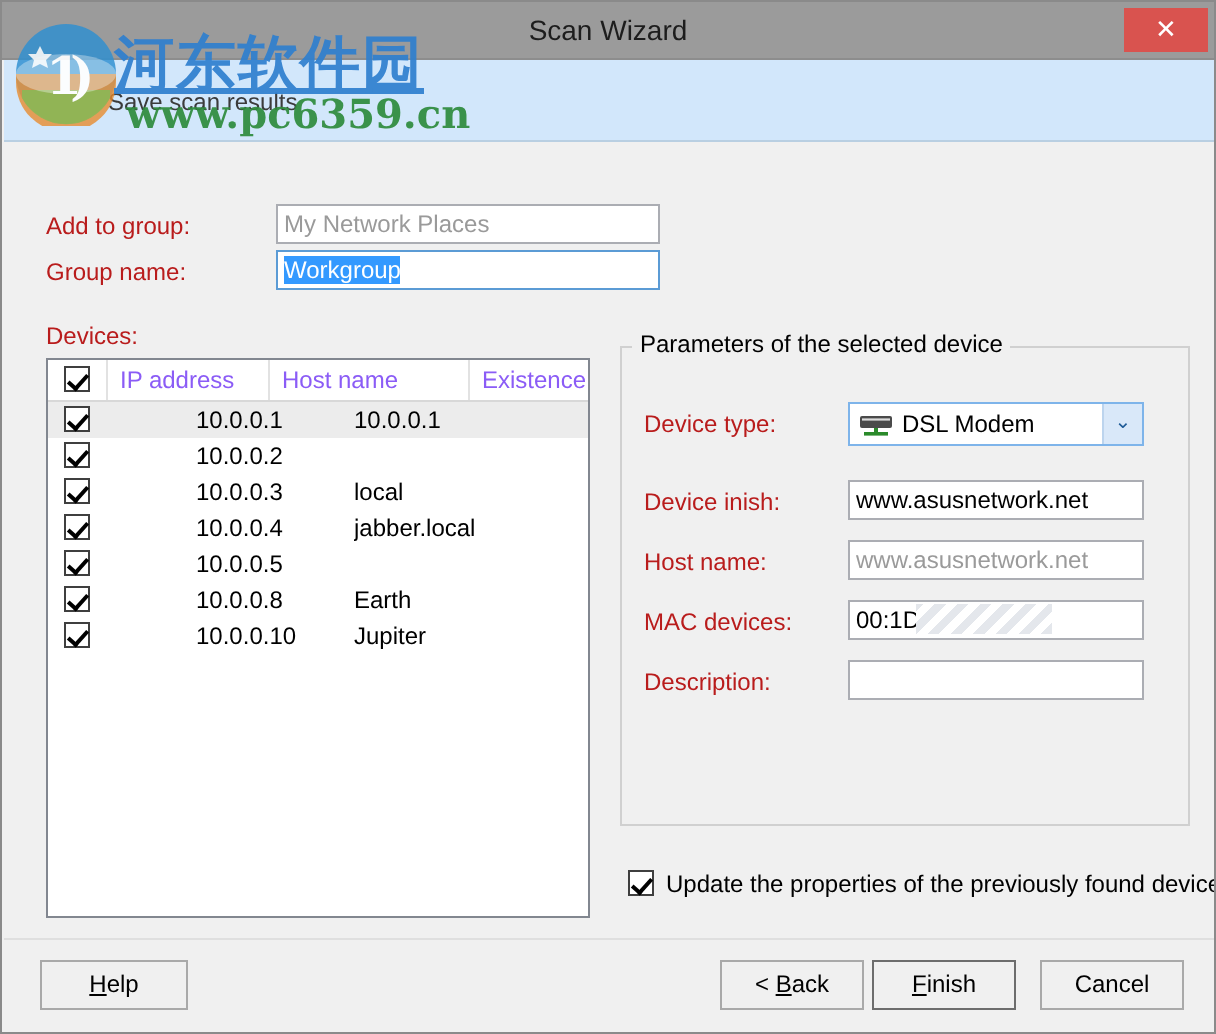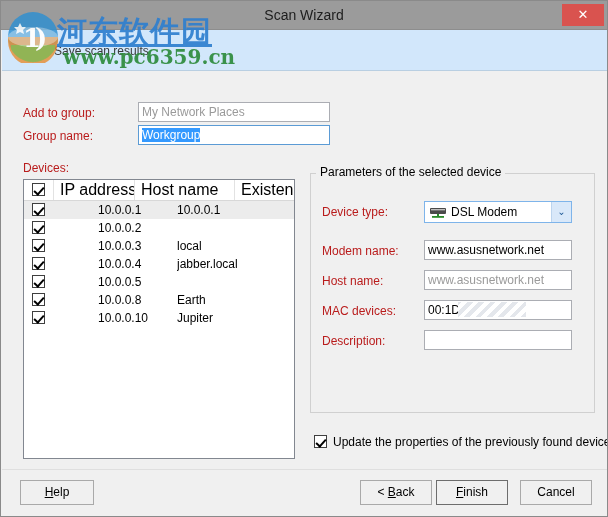--- a/index.html
+++ b/index.html
@@ -132,22 +132,22 @@
   #list-header {
     position: relative;
     height: 21px;
     background: #ffffff;
     border-bottom: 1px solid #d8d8d8;
   }
   .hdr-cell {
     position: absolute;
     top: 0; height: 20px;
     line-height: 20px;
-    font-size: 16px;
-    color: #000000;
+    font-size: 12px;
+    color: #8b5cf6;
     border-right: 1px solid #e2e2e2;
     padding-left: 6px;
     white-space: nowrap;
     overflow: hidden;
     background: #ffffff;
   }
   .list-row {
     position: relative;
     height: 18px;
     line-height: 18px;
@@ -380,21 +380,21 @@
       <svg id="dt-icon" viewBox="0 0 18 13">
         <rect x="1" y="2" width="16" height="6" rx="1" fill="#4a4a4a"></rect>
         <rect x="2" y="3.2" width="14" height="1.1" fill="#dcdcdc"></rect>
         <rect x="8" y="8" width="2" height="3" fill="#2a8a2a"></rect>
         <rect x="3" y="10" width="12" height="1.8" fill="#2a8a2a"></rect>
       </svg>
       <div id="dt-label">DSL Modem</div>
       <div id="dt-arrow">⌄</div>
     </div>
 
-    <div class="field-label" style="left:320px; top:173px;">Modem name:</div>
+    <div class="field-label" style="left:320px; top:173px;">Device inish:</div>
     <div class="textbox" style="left:422px; top:169px; width:148px; height:20px;">www.asusnetwork.net</div>
 
     <div class="field-label" style="left:320px; top:203px;">Host name:</div>
     <div class="textbox readonly" style="left:422px; top:199px; width:148px; height:20px;">www.asusnetwork.net</div>
 
     <div class="field-label" style="left:320px; top:233px;">MAC devices:</div>
     <div class="textbox" style="left:422px; top:229px; width:148px; height:20px; position:absolute;">
       <span>00:1D</span>
       <span id="mac-mask"></span>
     </div>

